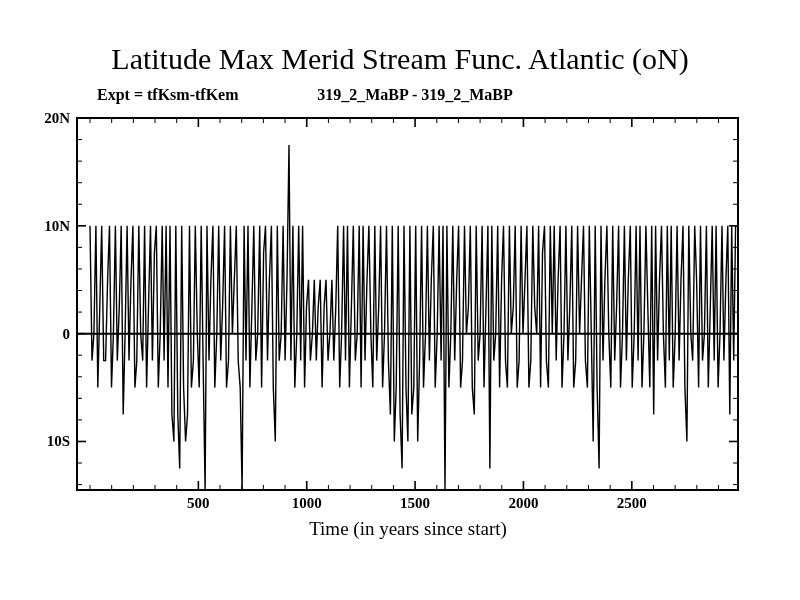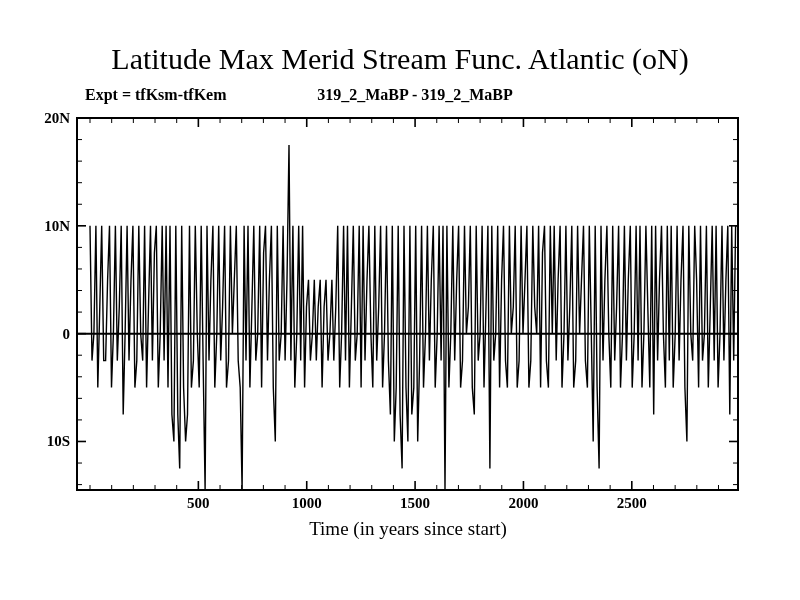--- a/index.html
+++ b/index.html
@@ -1,21 +1,21 @@
 <!DOCTYPE html>
 <html><head>
 <meta charset="utf-8">
 <style>
   html,body{margin:0;padding:0;background:#ffffff;}
   .canvas{position:relative;width:800px;height:600px;background:#ffffff;overflow:hidden;
           font-family:"Liberation Serif", serif;color:#000;}
   .title{position:absolute;left:0;top:42px;width:800px;text-align:center;
          font-size:30px;font-weight:400;letter-spacing:0px;}
   .sub{position:absolute;top:86px;font-size:16px;font-weight:700;}
-  .sub-left{left:85px;text-align:center;}
+  .sub-left{left:97px;text-align:center;}
   .sub-center{left:0;width:830px;text-align:center;}
   .sub-right{right:62px;}
   .xlabel{position:absolute;left:0;top:518px;width:816px;text-align:center;font-size:19px;font-weight:400;}
   svg{position:absolute;left:0;top:0;}
   text.tick{font-family:"Liberation Serif", serif;font-weight:700;font-size:15px;fill:#000;}
 </style>
 </head>
 <body>
 
 <div class="canvas">

